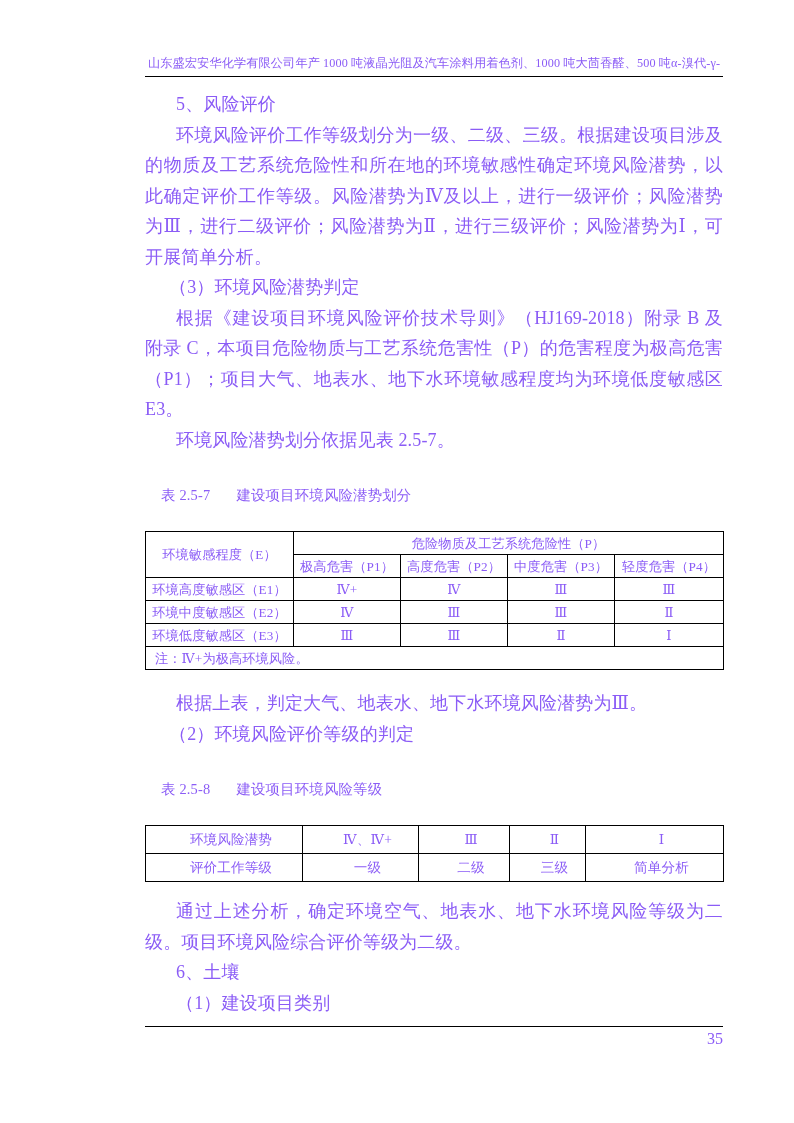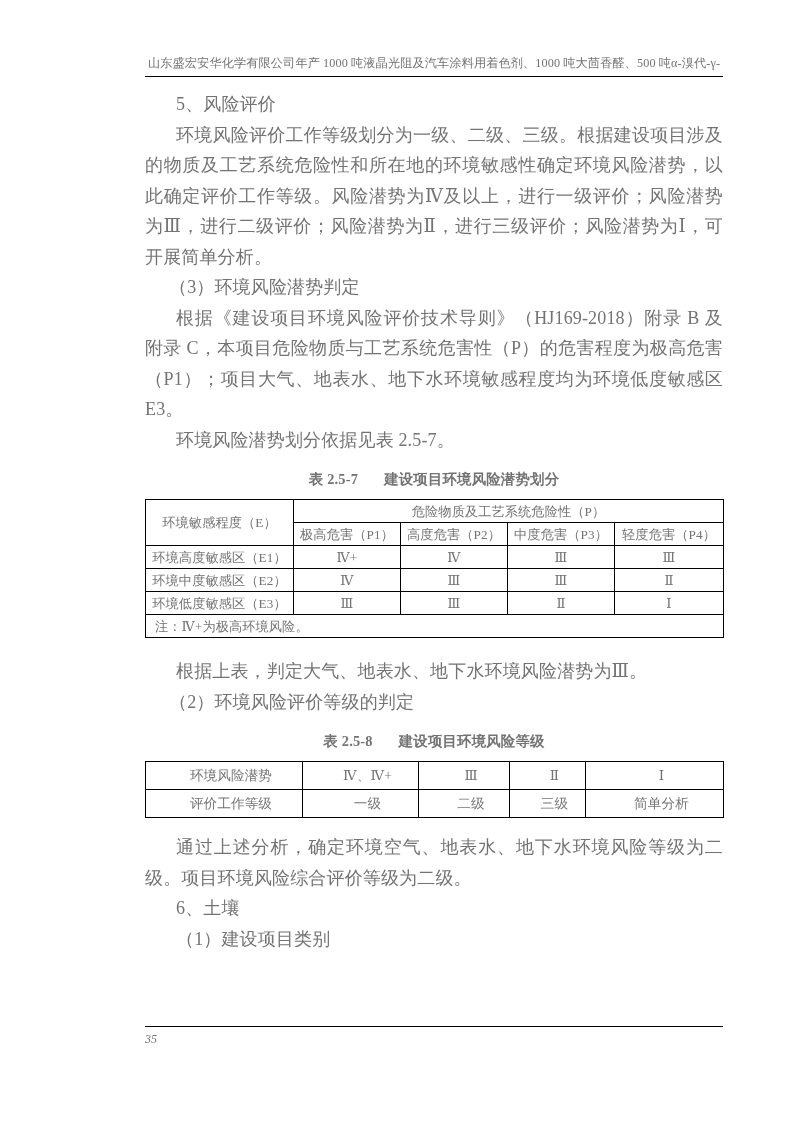--- a/index.html
+++ b/index.html
@@ -7,21 +7,21 @@
     padding: 0;
     background: #ffffff;
   }
   .page {
     position: relative;
     width: 728px;
     height: 1123px;
     background: #ffffff;
     margin: 0 auto;
     font-family: "Liberation Serif", "DejaVu Serif", serif;
-    color: #737373;
+    color: #8b5cf6;
     overflow: hidden;
     box-sizing: border-box;
   }
   .content {
     position: absolute;
     left: 112px;
     top: 54px;
     width: 578px;
   }
   
@@ -51,24 +51,24 @@
   }
   .para.indent-1 {
     text-indent: 31px;
   }
   .para.indent-half {
     text-indent: 24px;
   }
   
   .table-caption {
     font-size: 14.4px;
-    font-weight: bold;
-    text-align: center;
+    font-weight: normal;
+    text-align: left;
     line-height: 28px;
-    margin: 0;
+    margin: 16px;
     letter-spacing: 0.2px;
   }
   .table-caption .cap-gap {
     display: inline-block;
     width: 26px;
   }
   
   table.doc-table {
     border-collapse: collapse;
     width: 578px;
@@ -108,25 +108,24 @@
     top: 1026px;
     width: 578px;
   }
   .footer-rule {
     border: 0;
     border-top: 1.2px solid #000;
     margin: 0;
     height: 0;
   }
   .page-number {
-    text-align: left;
-    font-size: 12px;
+    text-align: right;
+    font-size: 16px;
     line-height: 20px;
     padding-top: 2px;
-    font-style: italic;
   }
   .rn { font-family: "Liberation Serif", "DejaVu Serif", serif; }
 </style>
 </head>
 <body>
 
 <div class="page">
 
   <div class="content">
 

